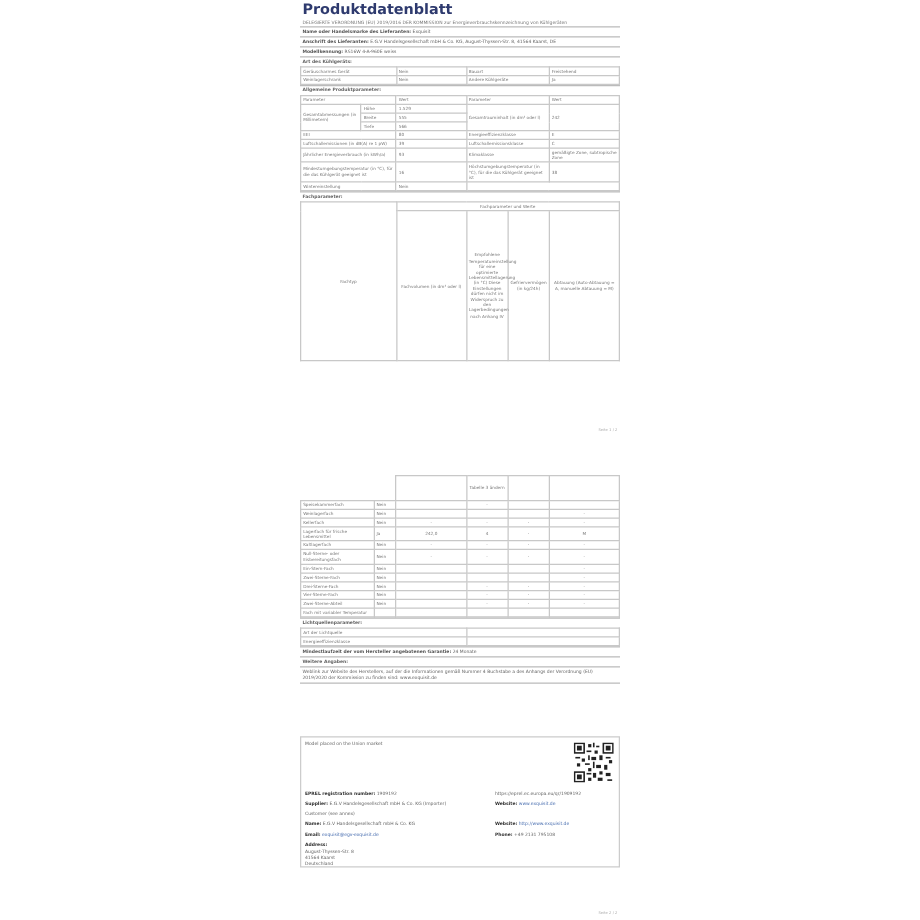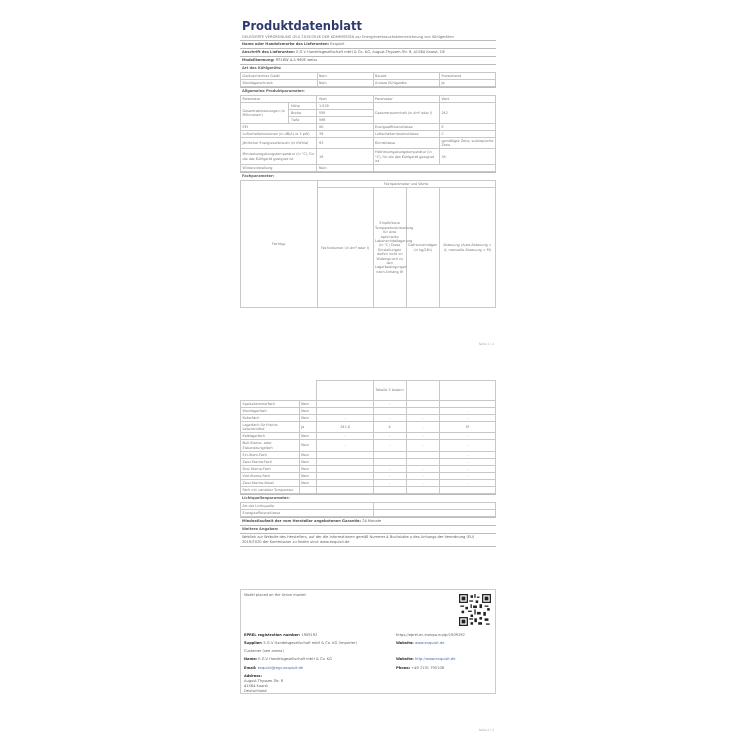--- a/index.html
+++ b/index.html
@@ -1,21 +1,21 @@
 <!DOCTYPE html>
 <html><head>
 <meta charset="utf-8">
 <style>
   * { box-sizing: border-box; margin: 0; padding: 0; }
   html, body { width: 736px; height: 736px; background: #ffffff; overflow: hidden; }
   body { font-family: "DejaVu Sans", sans-serif; color: #555; position: relative; }
   .page { position: absolute; left: 240px; width: 256px; }
   .p1 { top: 0; height: 350px; }
   .p2 { top: 380px; height: 356px; }
-  .title { font-family: "DejaVu Sans", sans-serif; font-weight: bold; font-size: 11.5px; color: #2e3a6e; padding: 19px 2px 2px 2px; }
+  .title { font-family: "DejaVu Sans", sans-serif; font-weight: bold; font-size: 11.5px; color: #2e3a6e; padding: 0 2px 2px 2px; }
   .intro { font-size: 3.6px; line-height: 5px; padding: 0 2px; color: #777; }
   .row { font-size: 3.6px; line-height: 5px; padding: 1px 2px; border-top: 0.6px solid #bbb; color: #666; }
   .row b { color: #555; }
   table { border-collapse: collapse; width: 100%; table-layout: fixed; font-size: 3.4px; color: #777; }
   td { border: 0.5px solid #c8c8c8; padding: 0.8px 1.5px; line-height: 4.4px; vertical-align: middle; }
   .sec { font-size: 3.6px; padding: 1px 2px; border-top: 0.6px solid #bbb; font-weight: bold; color: #666; line-height: 5px; }
   .ctr { text-align: center; }
   .pageno { position: absolute; right: 2px; font-size: 3px; color: #aaa; }
   .eu { position: absolute; top: 209px; left: 0; width: 256px; border: 0.6px solid #ccc; height: 105px; font-size: 3.6px; color: #666; }
   .eu .ln { position: absolute; font-size: 3.6px; line-height: 5px; color: #666; white-space: nowrap; }

